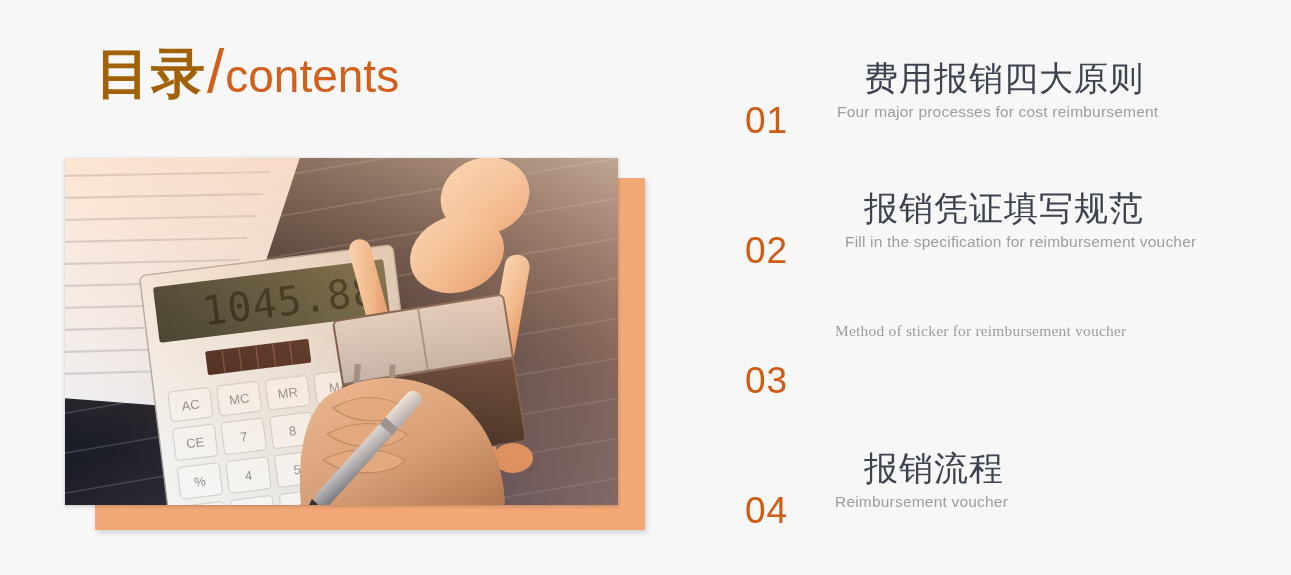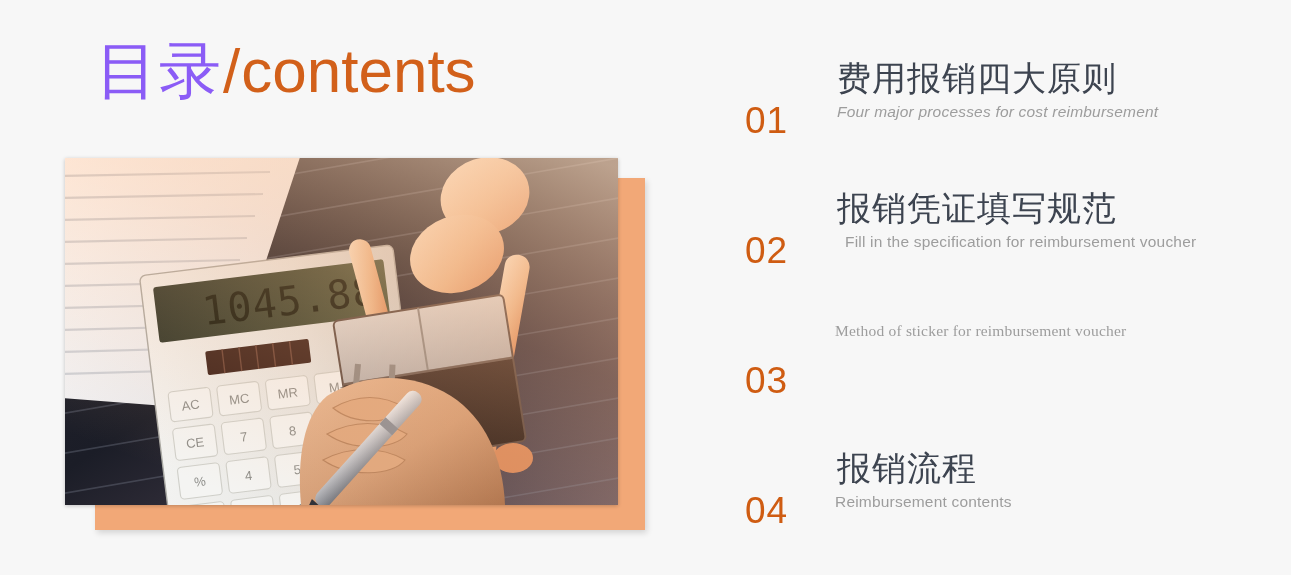--- a/index.html
+++ b/index.html
@@ -31,35 +31,35 @@
   }
 
   .title-block {
     position: absolute;
     left: 96px;
     top: 40px;
     white-space: nowrap;
     line-height: 1;
   }
   .title-cn {
-    font-size: 62px;
-    font-weight: 400;
-    color: #8b5cf6;
+    font-size: 54px;
+    font-weight: 700;
+    color: #a16207;
     letter-spacing: 1px;
     vertical-align: baseline;
   }
   .title-slash {
     font-size: 62px;
     font-weight: 300;
     color: #d2601a;
     vertical-align: baseline;
     margin: 0 1px;
   }
   .title-en {
-    font-size: 62px;
+    font-size: 46px;
     font-weight: 300;
     color: #d2601a;
     letter-spacing: 0px;
     vertical-align: baseline;
   }
 
   
   .accent-rect {
     position: absolute;
     left: 95px;
@@ -110,32 +110,33 @@
     left: 92px;
     top: 0;
   }
   .toc-head {
     font-size: 34px;
     font-weight: 400;
     color: #3d4450;
     line-height: 1.22;
     letter-spacing: 1px;
     white-space: nowrap;
+    margin-left: 27px;
   }
   .toc-sub {
     font-size: 15.5px;
     font-weight: 400;
     color: #9d9d9d;
     line-height: 1.2;
     letter-spacing: 0.2px;
     margin-top: 4px;
     white-space: nowrap;
   }
   
-  .toc-item[data-idx="0"] .toc-sub { margin-left: 0px; font-style: italic; }
+  .toc-item[data-idx="0"] .toc-sub { margin-left: 0px; }
   .toc-item[data-idx="1"] .toc-sub { margin-left: 8px; }
   .toc-item[data-idx="2"] .toc-sub { margin-left: -2px; font-family: Liberation Serif, serif; }
   .toc-item[data-idx="3"] .toc-sub { margin-left: -2px; }
 </style>
 </head>
 <body>
 
 <div class="slide">
 
   <div class="left-col">
@@ -364,18 +365,18 @@
       <div class="toc-num">03</div>
       <div class="toc-text">
         <div class="toc-sub">Method of sticker for reimbursement voucher</div>
       </div>
     </div>
 
     <div class="toc-item" data-idx="3">
       <div class="toc-num">04</div>
       <div class="toc-text">
         <div class="toc-head">报销流程</div>
-        <div class="toc-sub">Reimbursement contents</div>
+        <div class="toc-sub">Reimbursement voucher</div>
       </div>
     </div>
 
   </div>
 </div>
 
 </body></html>

